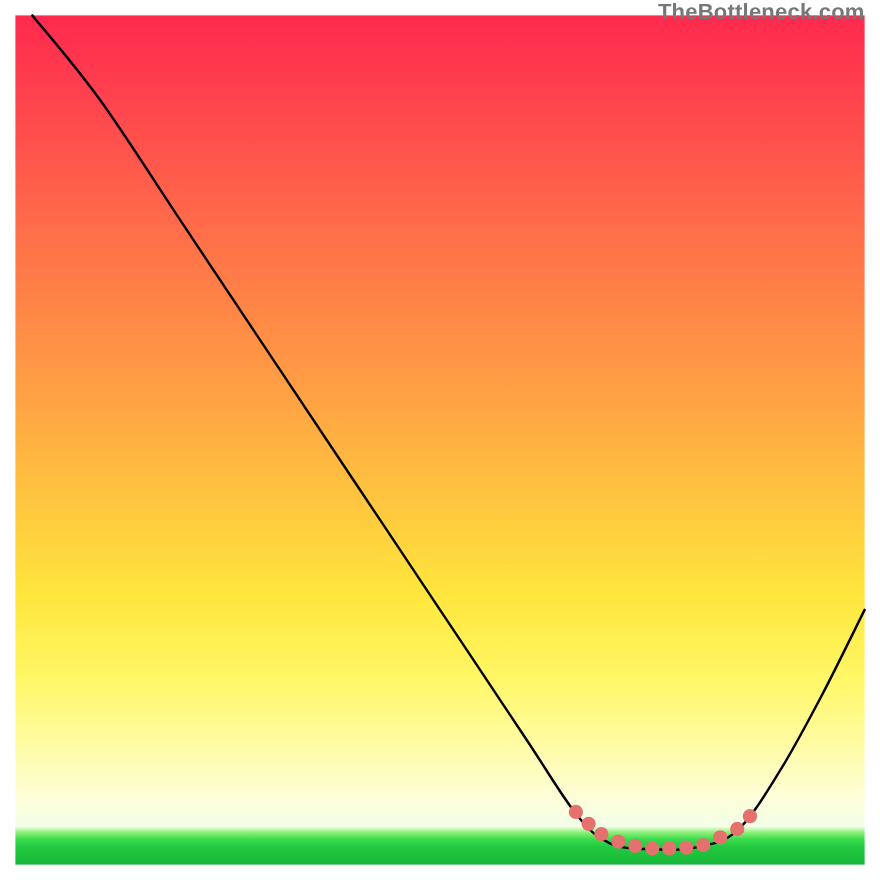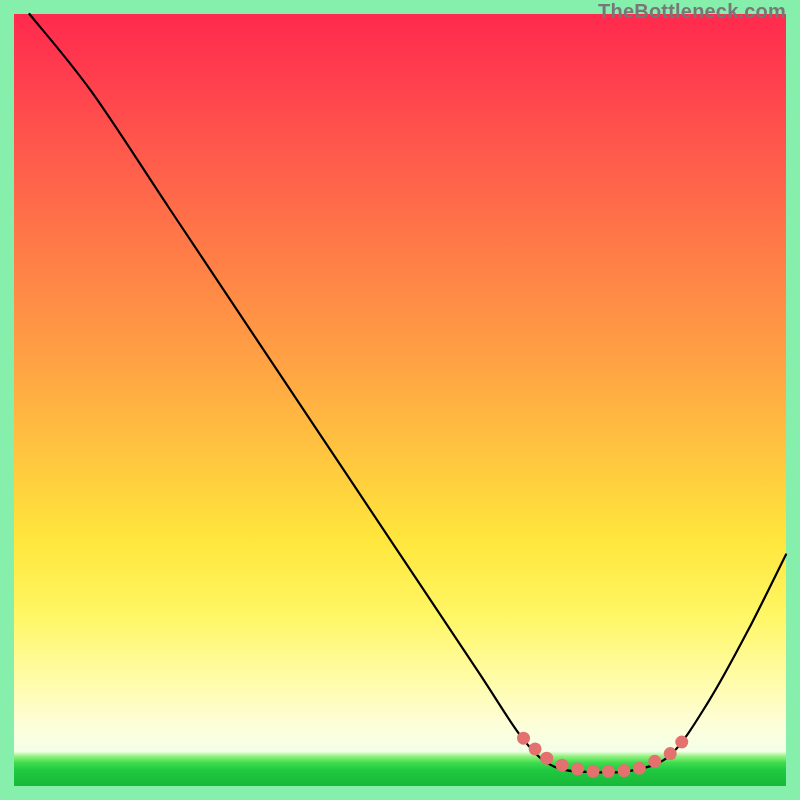--- a/index.html
+++ b/index.html
@@ -8,21 +8,21 @@
     width: 800px;
     height: 800px;
     background: #000;
     overflow: hidden;
     font-family: Arial, Helvetica, sans-serif;
   }
   .frame {
     position: relative;
     width: 800px;
     height: 800px;
-    background: #86efac;
+    background: #ffffff;
   }
   .plot {
     position: absolute;
     left: 14px;
     top: 14px;
     width: 772px;
     height: 772px;
     
     background: linear-gradient(
       to bottom,

